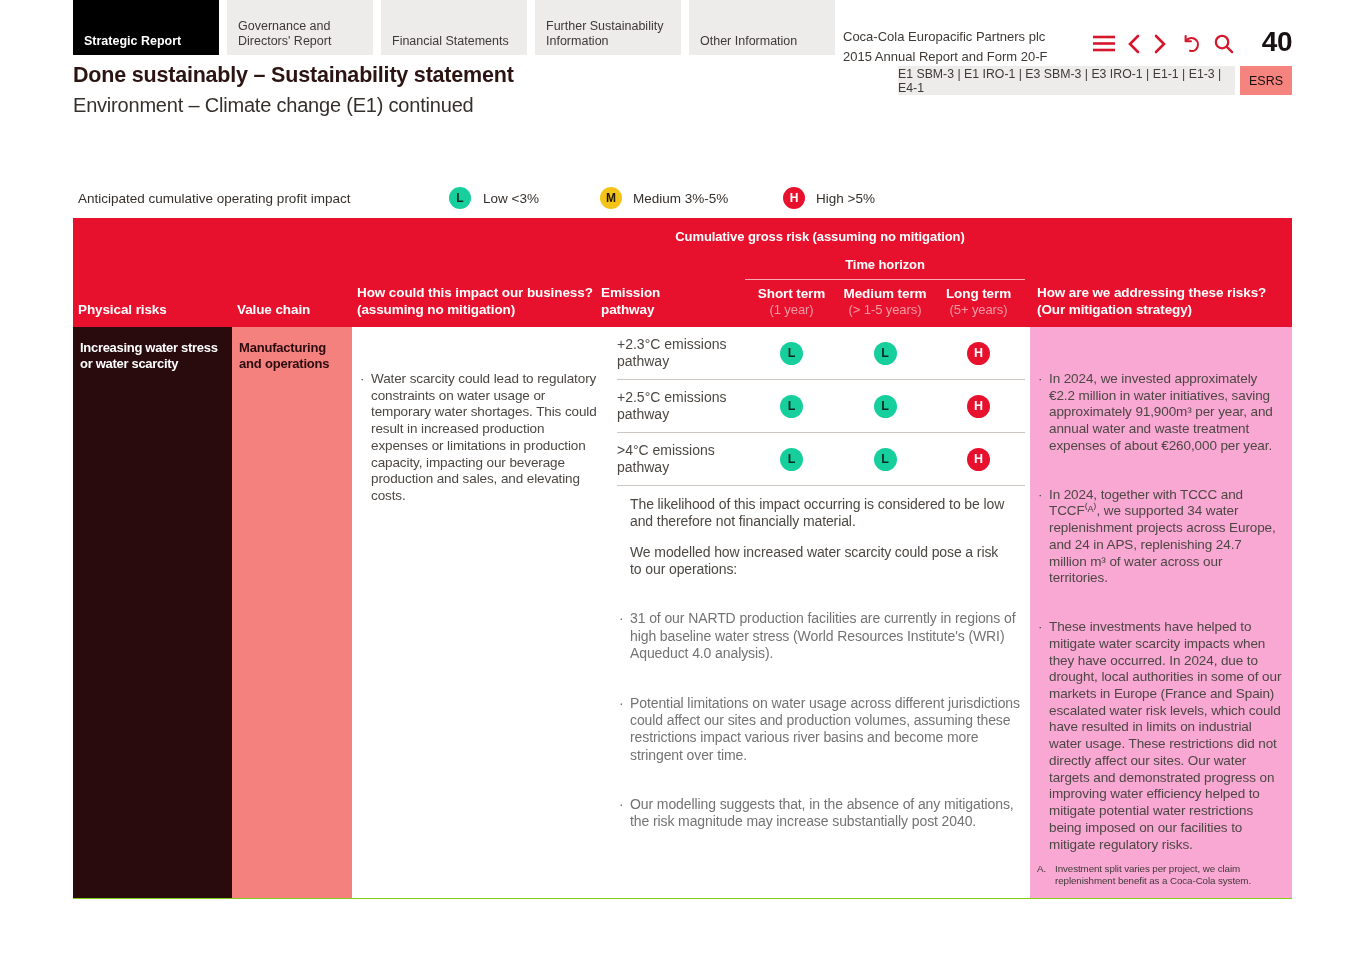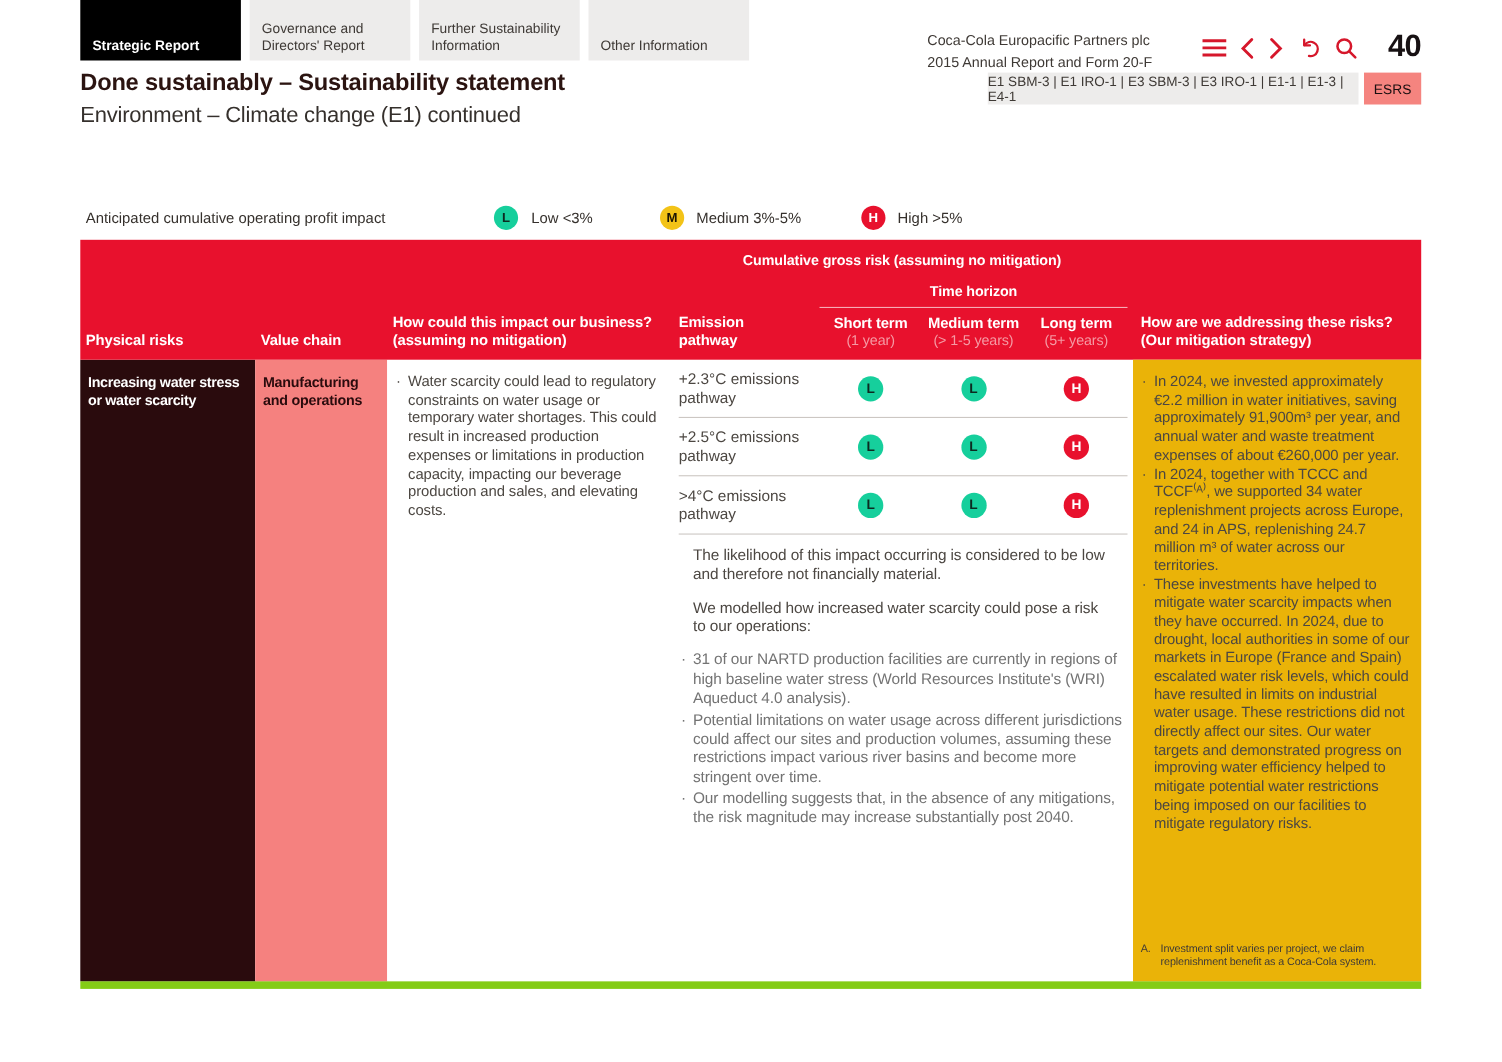--- a/index.html
+++ b/index.html
@@ -58,44 +58,44 @@
   .risk-table { position:absolute; left:73px; top:218px; width:1219px; }
   .thead { position:relative; height:109px; background:#e8112d; color:#ffffff; }
   .th { position:absolute; font-size:13.5px; font-weight:700; line-height:1.22; letter-spacing:-0.1px; }
   .th-cumulative { left:537px; top:11px; width:420px; text-align:center; font-size:13px; }
   .th-horizon  { left:672px; top:39px; width:280px; text-align:center; font-size:13px; }
   .horizon-rule { position:absolute; left:672px; top:61px; width:280px; height:1px; background:rgba(255,255,255,0.65); }
   .th-bottom { bottom:9px; }
   .th-physical { left:5px; }
   .th-value { left:164px; }
   .th-impact { left:284px; width:252px; }
-  .th-emission { left:544px; width:110px;margin-top:24px; }
+  .th-emission { left:528px; width:110px;margin-top:24px; }
   .th-short { left:672px; width:93px; text-align:center; }
   .th-medium { left:765px; width:94px; text-align:center; }
   .th-long { left:859px; width:93px; text-align:center; }
   .th-mitigation { left:964px; width:252px; }
   .th-sub { display:block; font-weight:400; color:#f59aa4; font-size:13px; }
 
-  .tbody { display:flex; height:572px; border-bottom:7px solid #84cc16; }
+  .tbody { display:flex; height:572px; border-bottom:1px solid #84cc16; }
   .col-physical {
     flex:0 0 159px; background:#2a0b0d; color:#ffffff;
     font-size:13px; font-weight:700; line-height:1.25; letter-spacing:-0.3px;
     padding:13px 8px 0 7px;
   }
   .col-value {
     flex:0 0 120px; background:#f5817f; color:#2a0b0d;
     font-size:13px; font-weight:700; line-height:1.25; letter-spacing:-0.2px;
     padding:13px 8px 0 7px;
   }
   .col-impact { flex:0 0 258px; background:#fff; padding:12px 12px 0 6px; }
   .col-center { flex:0 0 420px; background:#fff; }
-  .col-mitigation { flex:0 0 262px; background:#eab308; padding:12px 10px 0 6px; position:relative; }
+  .col-mitigation { flex:0 0 262px; background:#f9a8d4; padding:12px 10px 0 6px; position:relative; }
 
   .body-text { font-size:13.5px; line-height:1.24; color:#4c4742; letter-spacing:-0.1px; }
-  .bli { position:relative; padding-left:13px; margin-bottom:2px; }
+  .bli { position:relative; padding-left:13px; margin-bottom:2px;margin-top:32px; }
   .bli::before { content:"·"; position:absolute; left:2px; top:0; }
 
   .pathway-row {
     display:flex; align-items:center; height:53px;
     margin-left:7px; width:408px; border-bottom:1px solid #ccc7c3;
   }
   .pathway-label { flex:0 0 128px; font-size:14px; line-height:1.22; color:#4c4742; }
   .rating-cell { flex:0 0 93px; display:flex; justify-content:center; }
   .rating-cell.mid { flex-basis:94px; }
   .rating {
@@ -120,20 +120,23 @@
 <body>
 
 <div class="page">
 
   <nav class="tabs">
     <div class="tab active">
         <span>Strategic Report</span>
       </div>
     <div class="tab">
         <span>Governance and Directors' Report</span>
+      </div>
+    <div class="tab">
+        <span>Financial Statements</span>
       </div>
     <div class="tab">
         <span>Further Sustainability Information</span>
       </div>
     <div class="tab">
         <span>Other Information</span>
       </div>
   </nav>
 
   <div class="brand">

